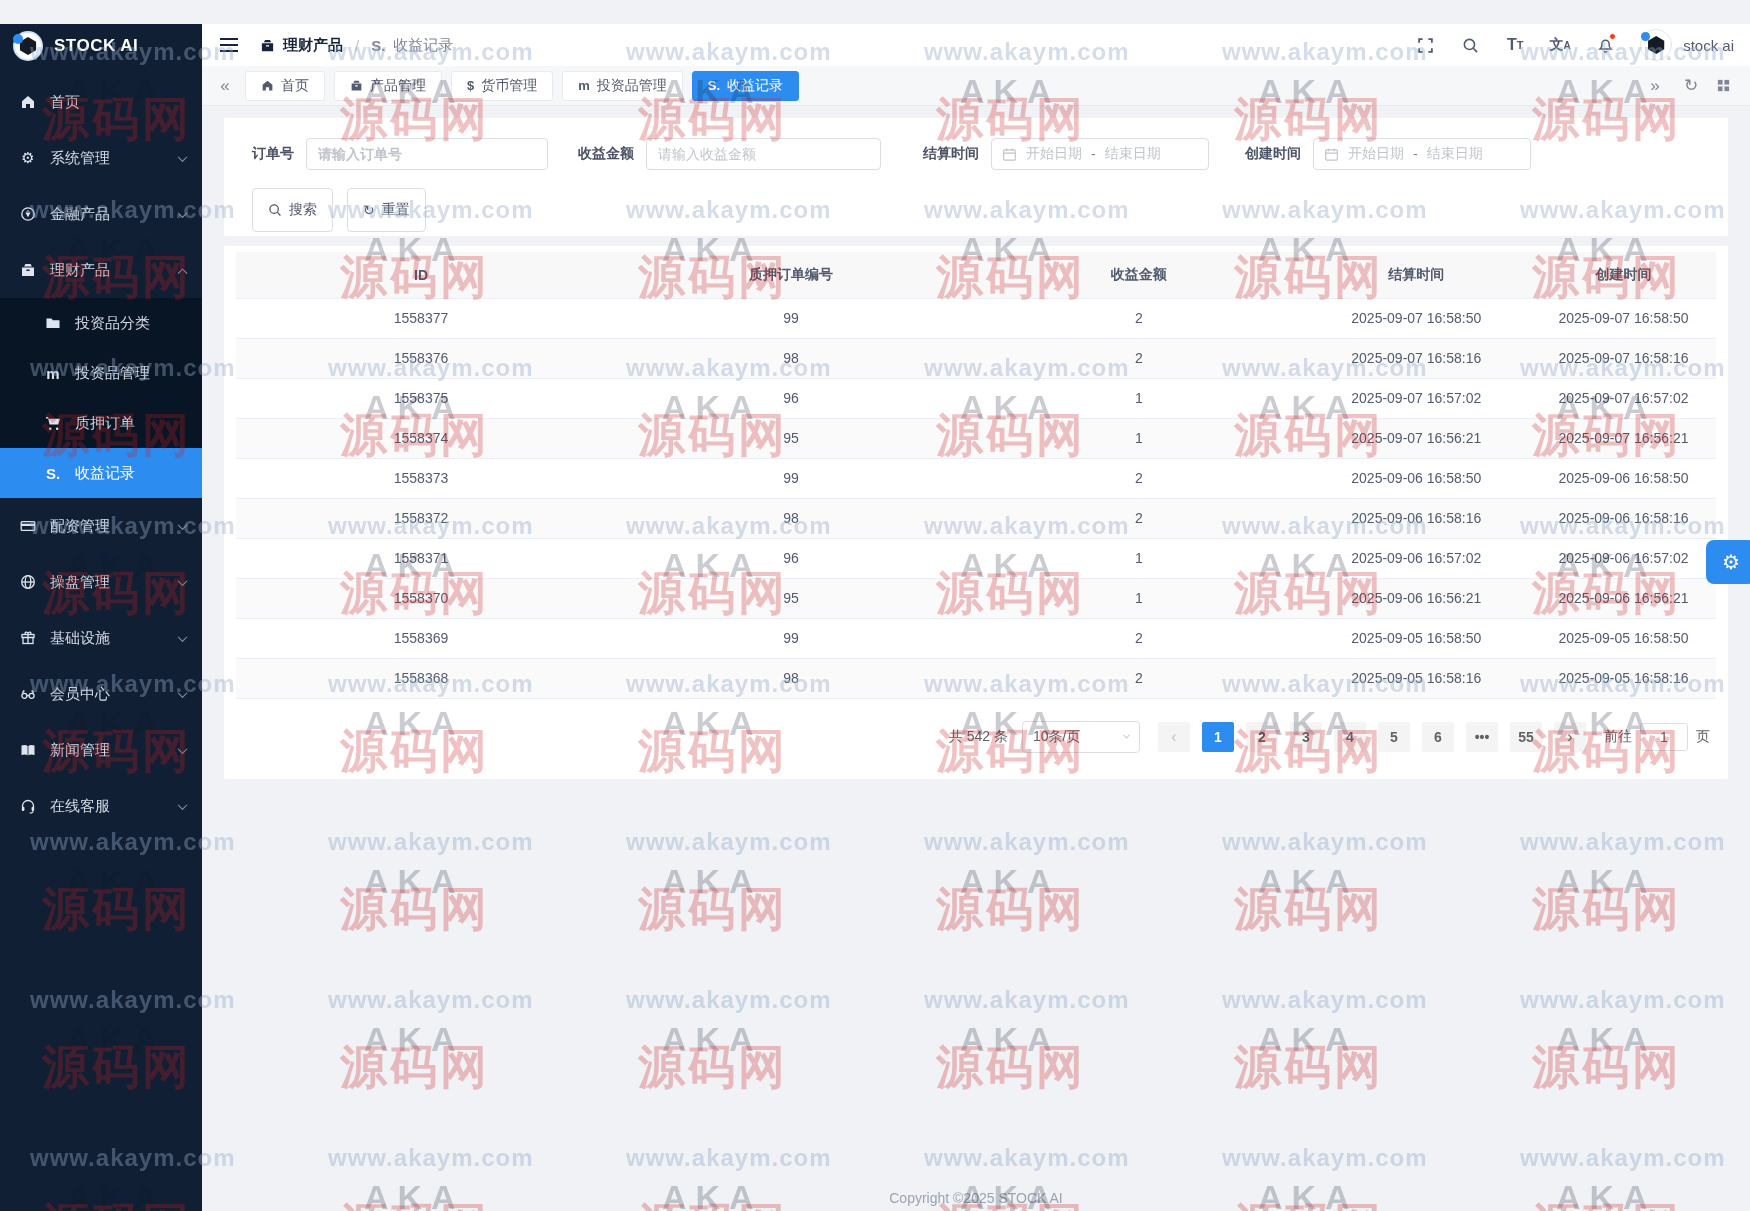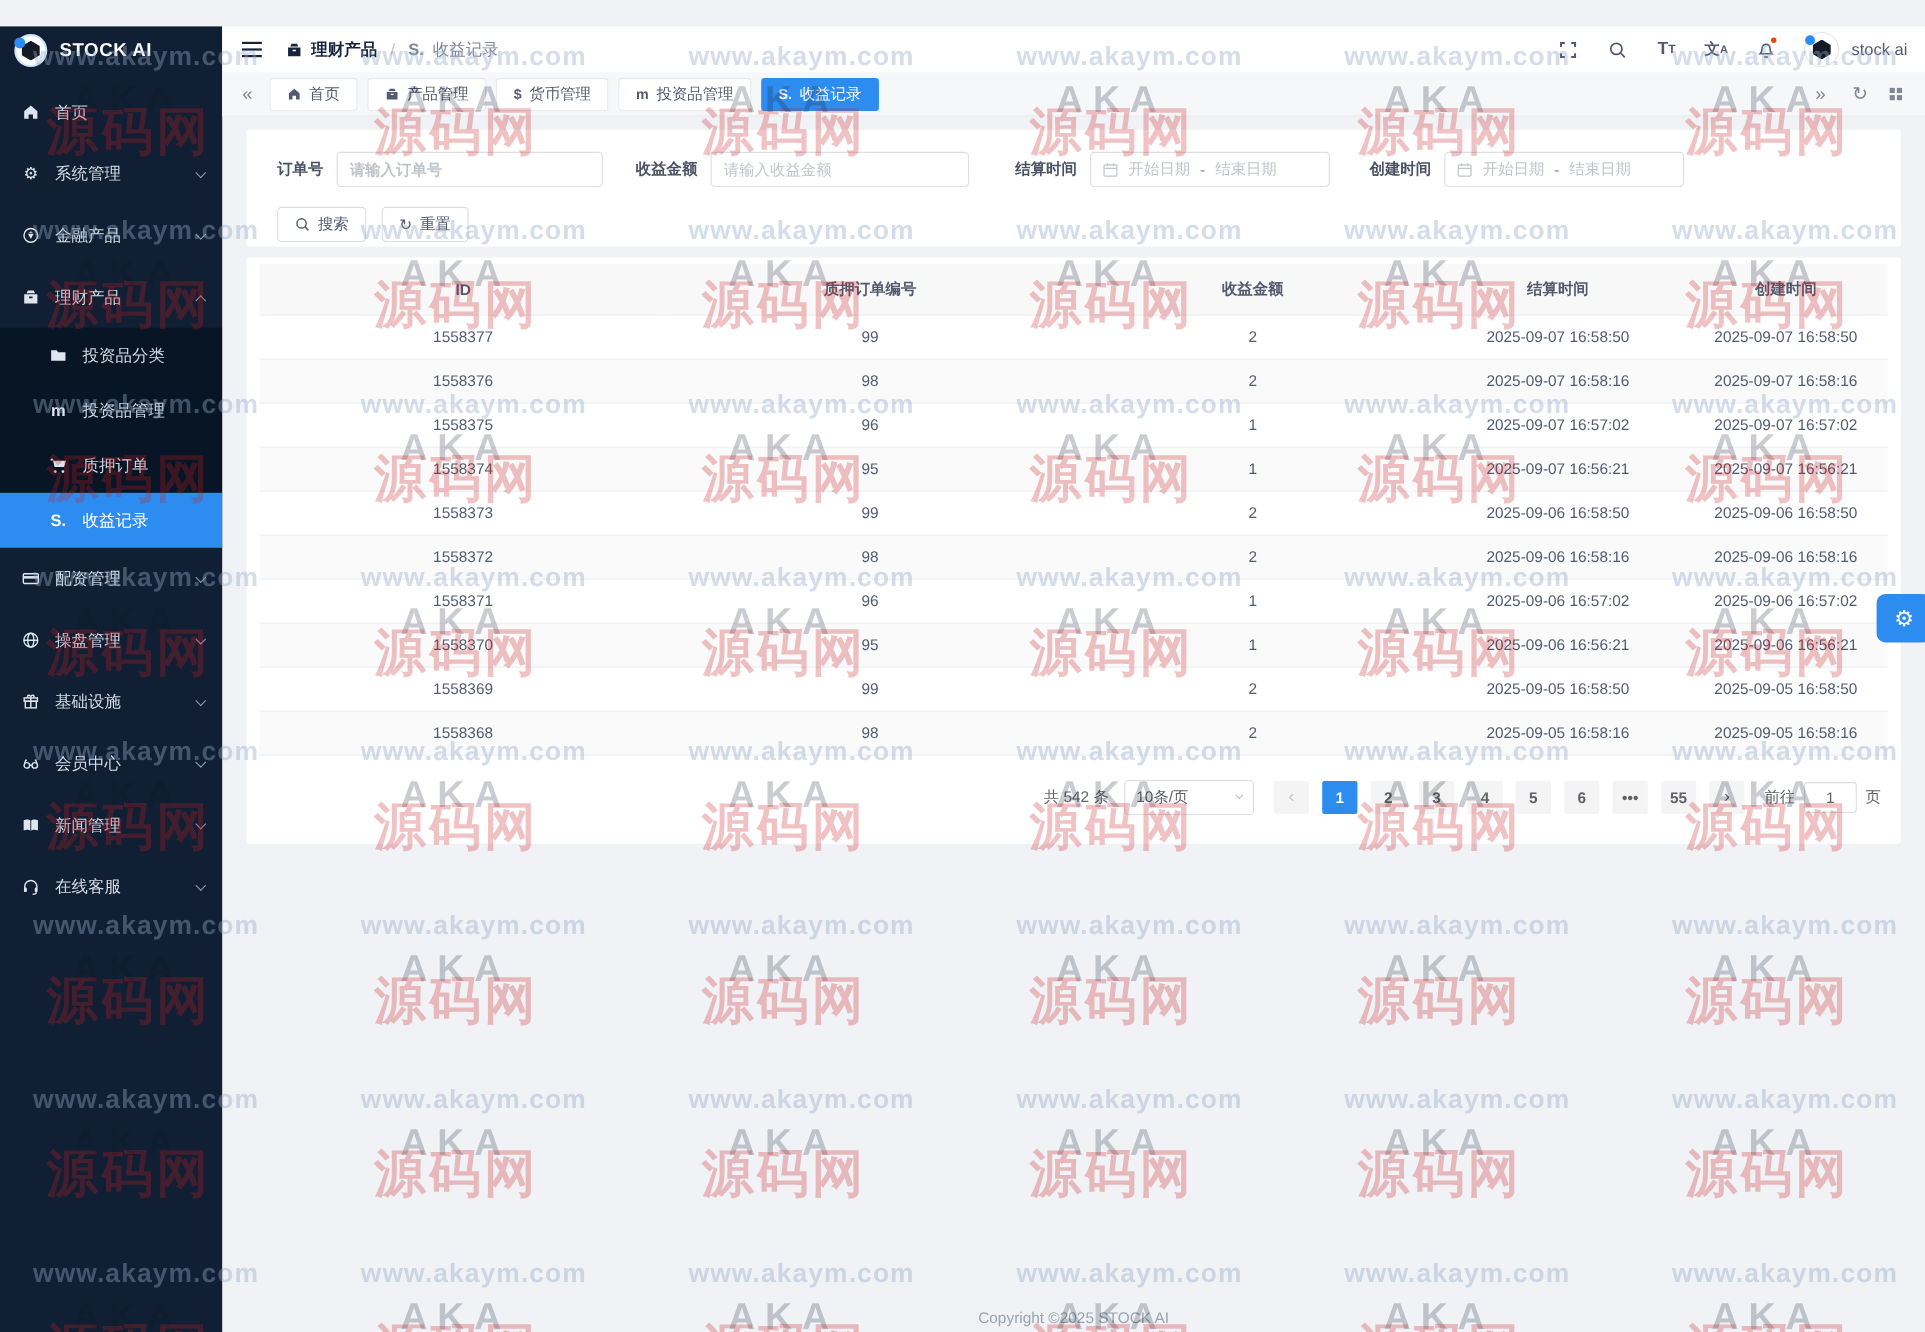--- a/index.html
+++ b/index.html
@@ -68,21 +68,21 @@
   .filter-row { display:flex; align-items:center; }
   .f-label { font-size:14px; font-weight:700; color:#4a5264; margin-right:12px; white-space:nowrap; }
   .f-input { width:242px; height:32px; border:1px solid #dcdee2; border-radius:4px; padding:0 11px; font-size:14px; color:#515a6e; outline:none; font-family:inherit; }
   .f-input::placeholder { color:#c0c4cc; }
   .f-input.w2 { width:235px; }
   .daterange { width:218px; height:32px; border:1px solid #dcdee2; border-radius:4px; display:flex; align-items:center; gap:9px; padding:0 10px; color:#c0c4cc; font-size:14px; cursor:pointer; }
   .daterange .dash { color:#808695; }
   .cal { display:flex; color:#c0c4cc; }
   .mr1 { margin-right:30px;font-weight:bold; } .mr2 { margin-right:42px; } .mr3 { margin-right:36px; }
   .btn-row { margin-top:18px; display:flex; gap:14px; }
-  .btn { height:32px; background:#fff; border:1px solid #dcdee2; border-radius:4px; padding:0 15px; font-size:14px; color:#515a6e; display:flex; align-items:center; gap:7px; cursor:pointer; font-family:inherit; }
+  .btn { height:44px; background:#fff; border:1px solid #dcdee2; border-radius:4px; padding:0 15px; font-size:14px; color:#515a6e; display:flex; align-items:center; gap:7px; cursor:pointer; font-family:inherit; }
   .btn .b-ico { display:flex; font-size:14px; line-height:1; }
 
   .table-card { margin-top:10px; padding:6px 12px 0; display:flex; flex-direction:column; }
   table { width:100%; border-collapse:collapse; table-layout:fixed; }
   col.c1{width:25%;} col.c2{width:25%;} col.c3{width:22%;} col.c4{width:15.5%;} col.c5{width:12.5%;}
   th { height:46px; background:#f8f8f9; font-size:14px; font-weight:700; color:#515a6e; text-align:center; }
   td { height:40px; font-size:14px; color:#515a6e; text-align:center; border-bottom:1px solid #ebeef5; }
   tbody tr:first-child td { border-top:1px solid #ebeef5; }
   tbody tr:nth-child(even) { background:#fafafa; }
 

